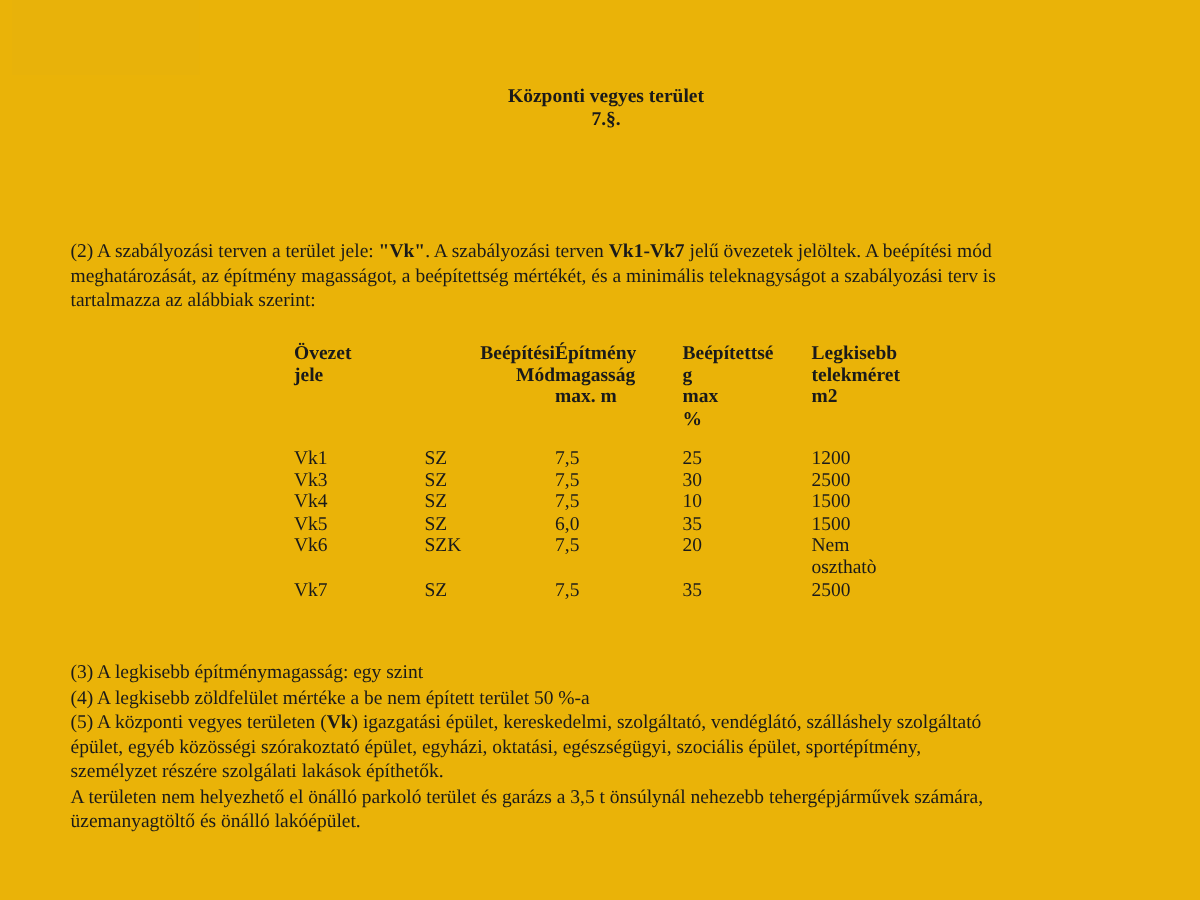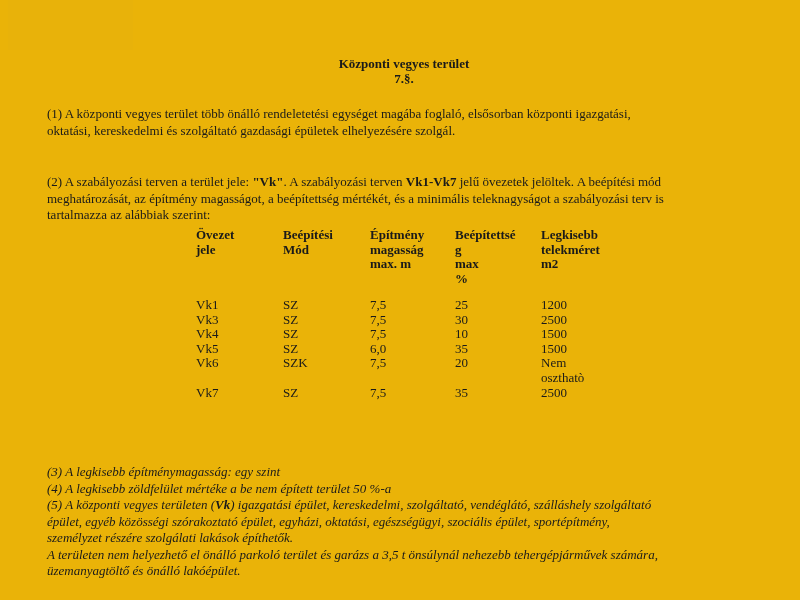--- a/index.html
+++ b/index.html
@@ -45,66 +45,62 @@
   }
   .para {
     position: absolute;
     left: 47px;
     width: 720px;
     line-height: 16.5px;
     font-size: 13px;
   }
   .para b { font-weight: bold; }
   #p1 { top: 106px; }
-  #p2 { top: 174px; }
-  #p3 { top: 464px; font-style: italic; }
+  #p2 { top: 159px; }
+  #p3 { top: 440px; }
 
   .zone-table {
     position: absolute;
     left: 196px;
     top: 228px;
     border-collapse: collapse;
     font-size: 13px;
   }
   .zone-table th, .zone-table td {
     padding: 0;
     text-align: left;
     vertical-align: top;
     line-height: 14.5px;
   }
   .zone-table th {
     font-weight: bold;
     padding-bottom: 0px;
   }
   .zone-table .c1 { width: 87px; }
-  .zone-table .c2 { width: 87px; }
+  .zone-table .c2 { width: 87px; text-align: right; }
   .zone-table .c3 { width: 85px; }
   .zone-table .c4 { width: 86px; }
   .zone-table .c5 { width: 90px; }
   .zone-table td { line-height: 14.6px; }
   .multiline { white-space: pre-line; }
   .hdr-row th { height: 70px; }
 
   .list-lines div { white-space: nowrap; }
 </style>
 </head>
 <body>
 
 <div class="page">
   <div class="watermark"></div>
 
   <div class="title-block">
     <div>Központi vegyes terület</div>
     <div>7.§.</div>
   </div>
 
-  <div class="para" id="p1">
-    <div>(1) A központi vegyes terület több önálló rendeletetési egységet magába foglaló, elsősorban központi igazgatási,</div>
-    <div>oktatási, kereskedelmi és szolgáltató gazdasági épületek elhelyezésére szolgál.</div>
-  </div>
 
   <div class="para" id="p2">
     <div><span>(2) A szabályozási terven a terület jele: </span><b>"Vk"</b><span>. A szabályozási terven </span><b>Vk1-Vk7</b><span> jelű övezetek jelöltek. A beépítési mód</span></div>
     <div>meghatározását, az építmény magasságot, a beépítettség mértékét, és a minimális teleknagyságot a szabályozási terv is</div>
     <div>tartalmazza az alábbiak szerint:</div>
   </div>
 
   <table class="zone-table">
     <thead>
       <tr class="hdr-row">

